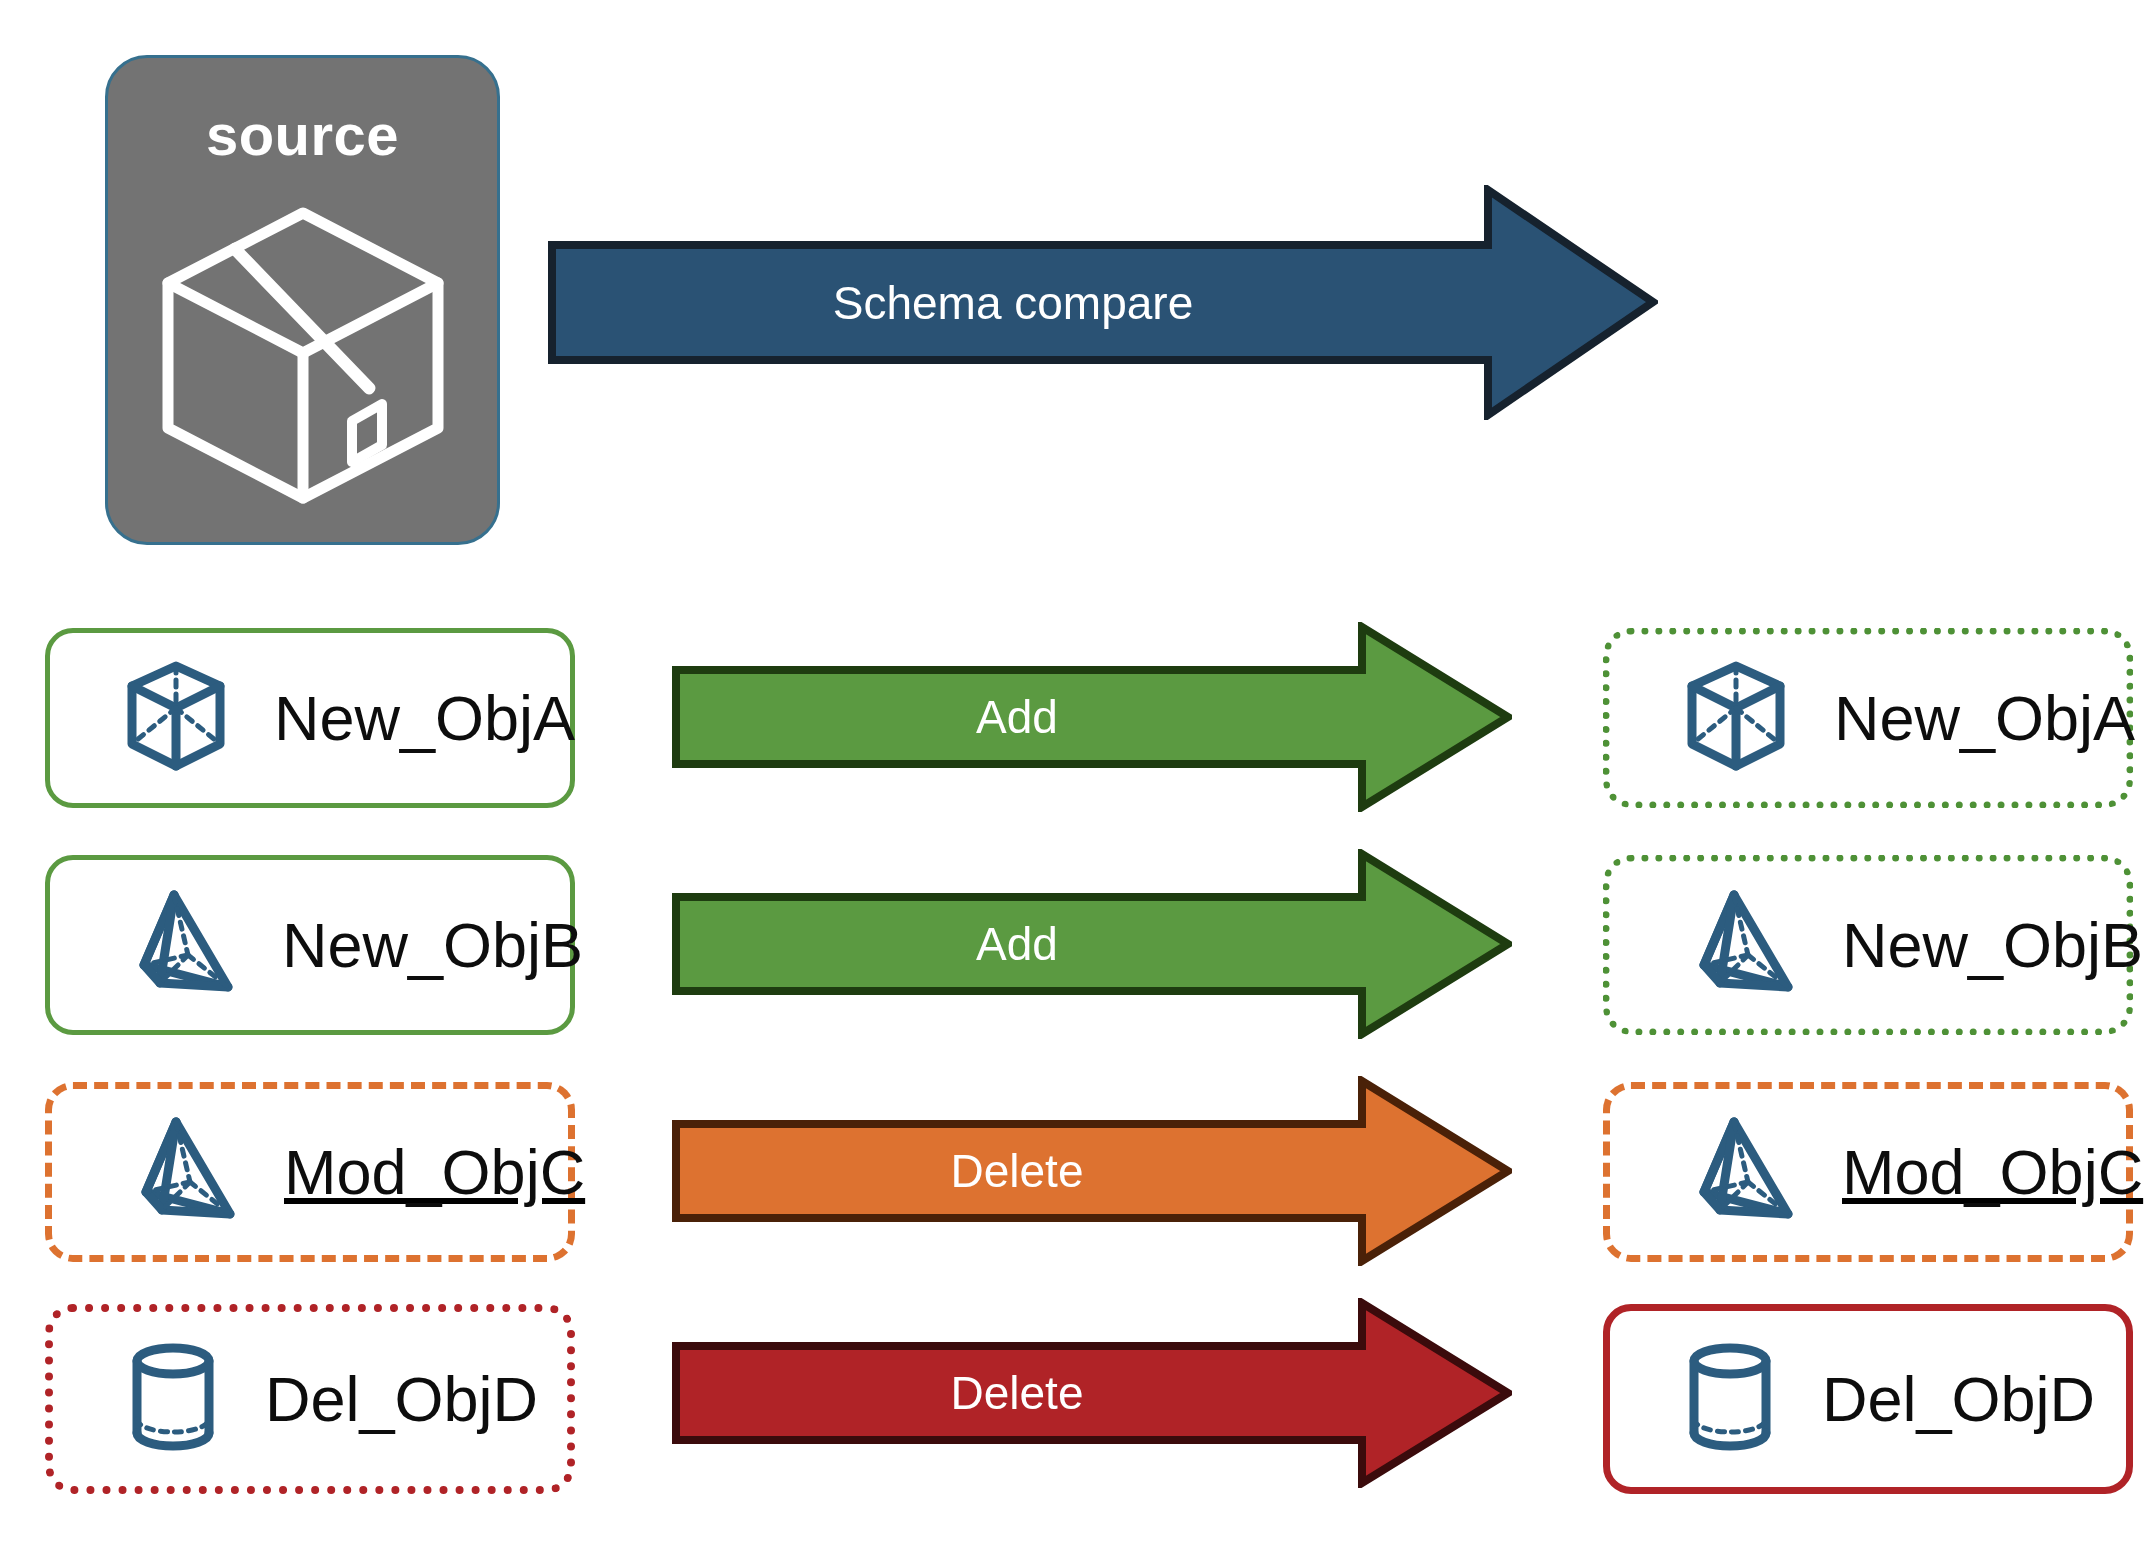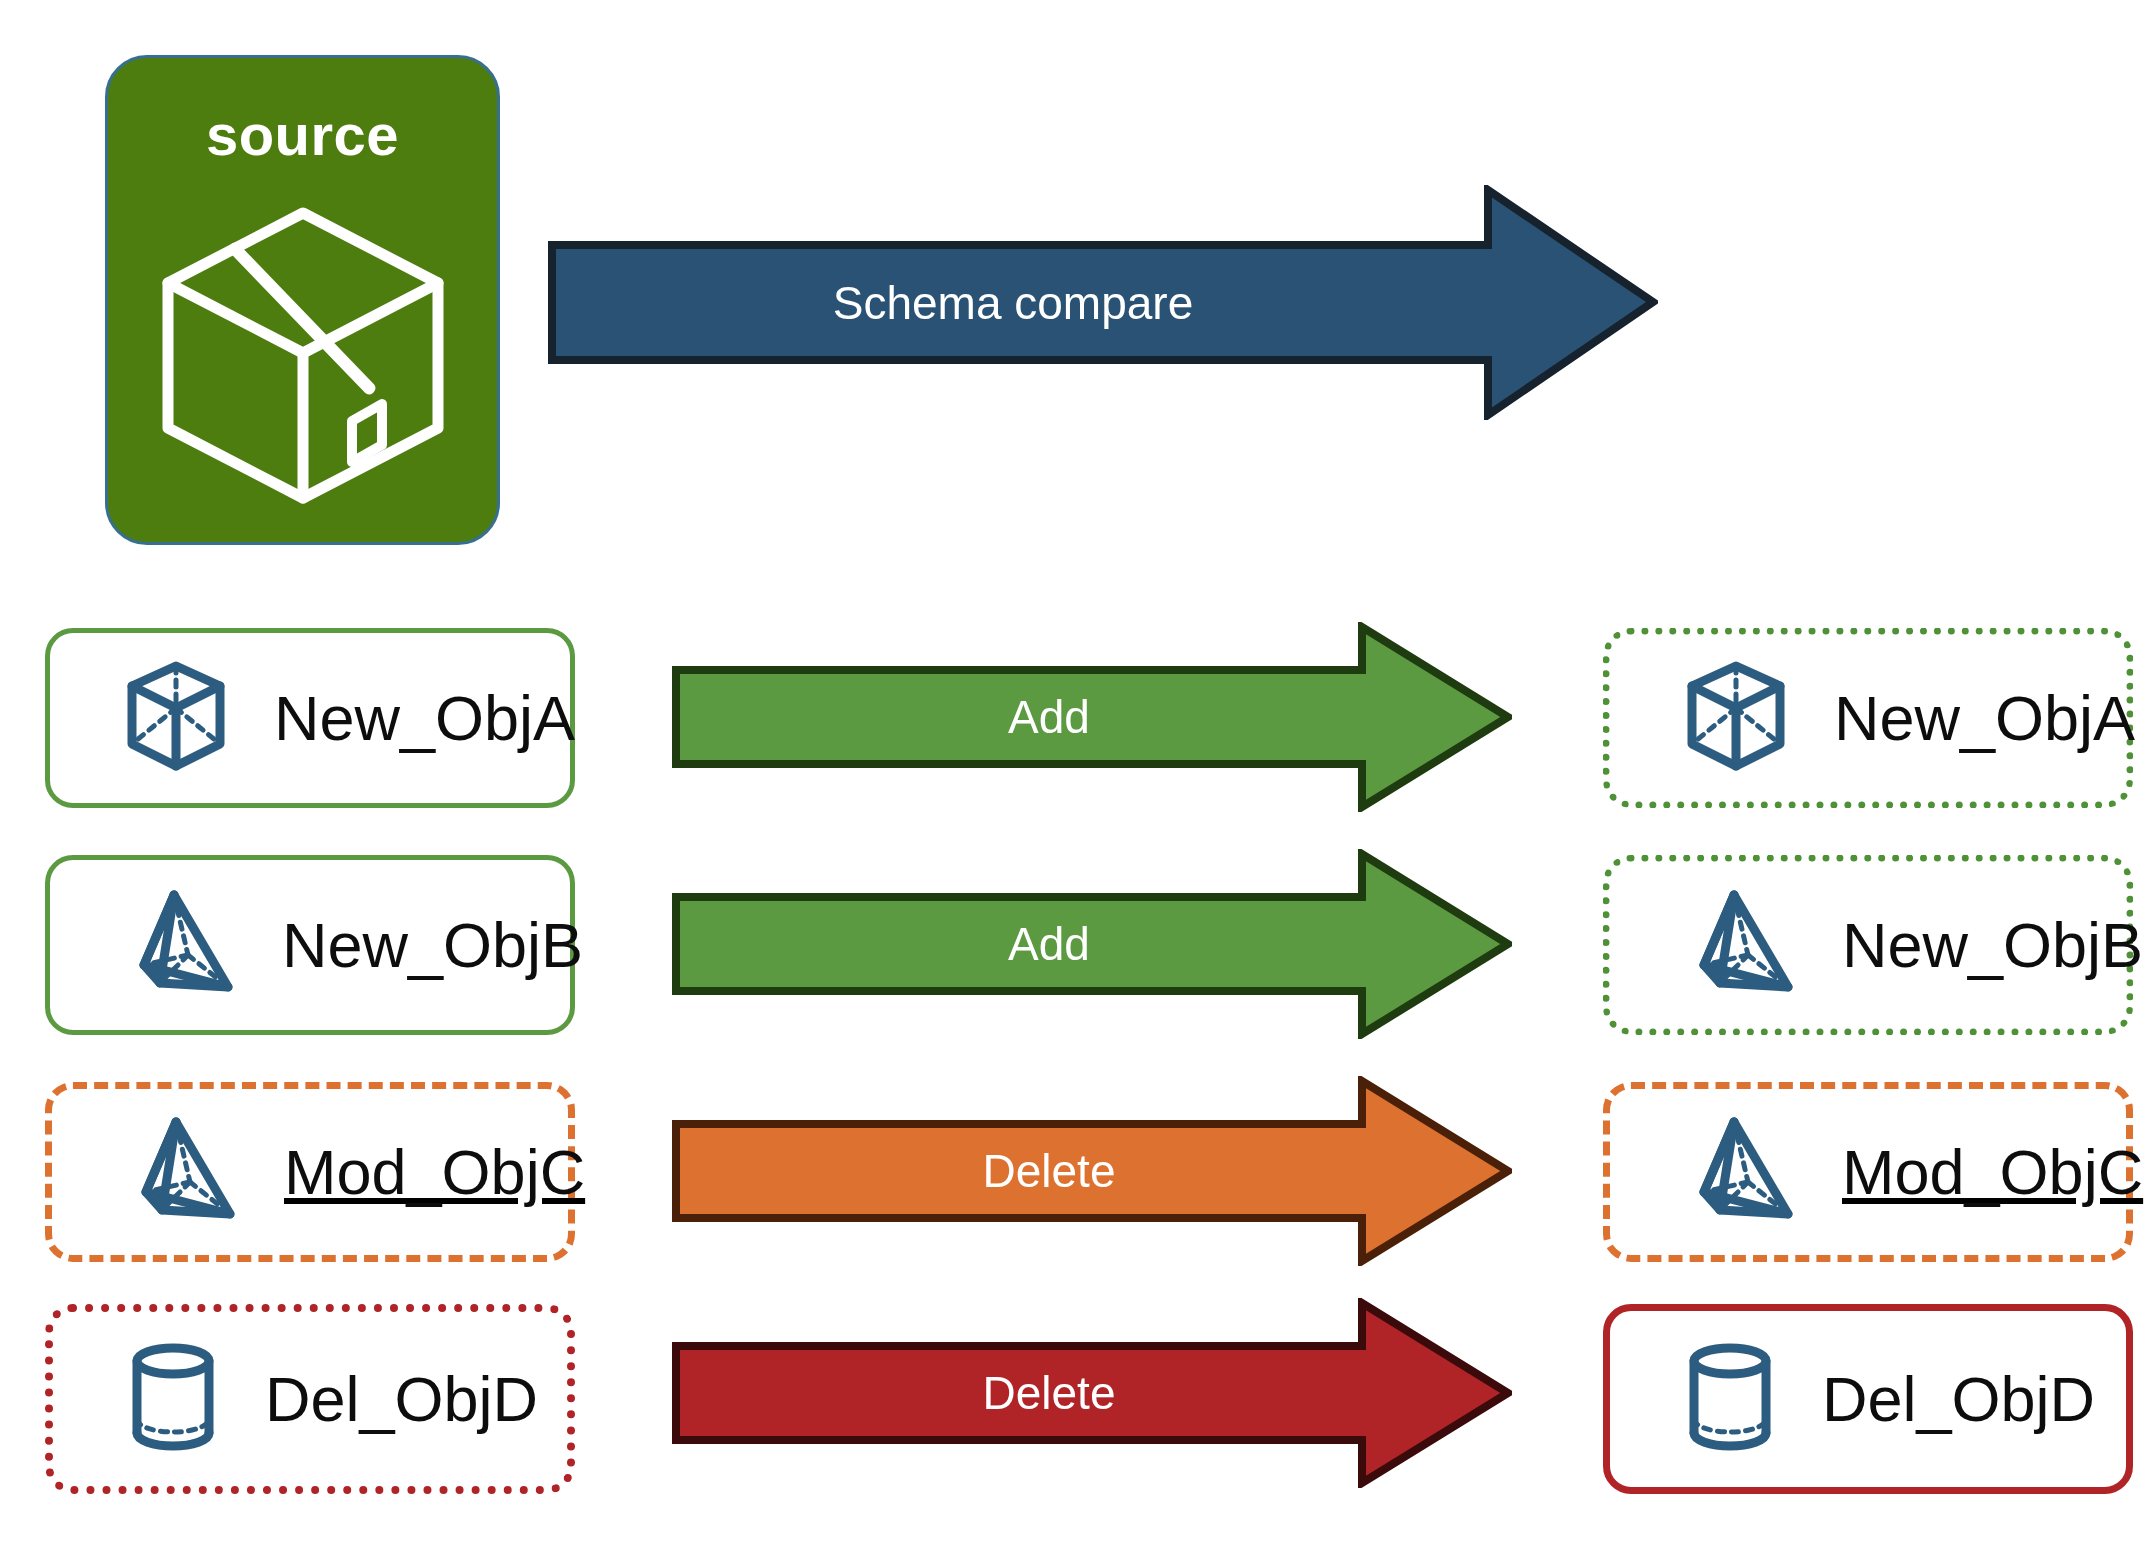--- a/index.html
+++ b/index.html
@@ -15,21 +15,21 @@
     width: 2150px;
     height: 1550px;
     background: #ffffff;
     overflow: hidden;
   }
 
   
   .endpoint {
     position: absolute;
     border-radius: 42px;
-    background: #4d7c0f;
+    background: #737373;
     border: 3px solid #36708E;
     box-sizing: border-box;
     display: flex;
     flex-direction: column;
     align-items: center;
   }
   .endpoint-label {
     color: #ffffff;
     font-weight: bold;
     font-size: 58px;
@@ -91,21 +91,20 @@
   
   .row-arrow {
     position: absolute;
     left: 672px;
     width: 840px;
   }
   .row-arrow .arrow-text {
     left: 0; top: 0; width: 690px; height: 100%;
     display: flex; align-items: center; justify-content: center;
     font-size: 46px;
-    padding-left: 32px;
   }
   .row-arrow svg { display: block; width: 100%; height: 100%; }
 </style>
 </head>
 <body>
 
 <div id="canvas">
 
   <div id="source-panel" class="endpoint">
     <div class="endpoint-label">source</div>

